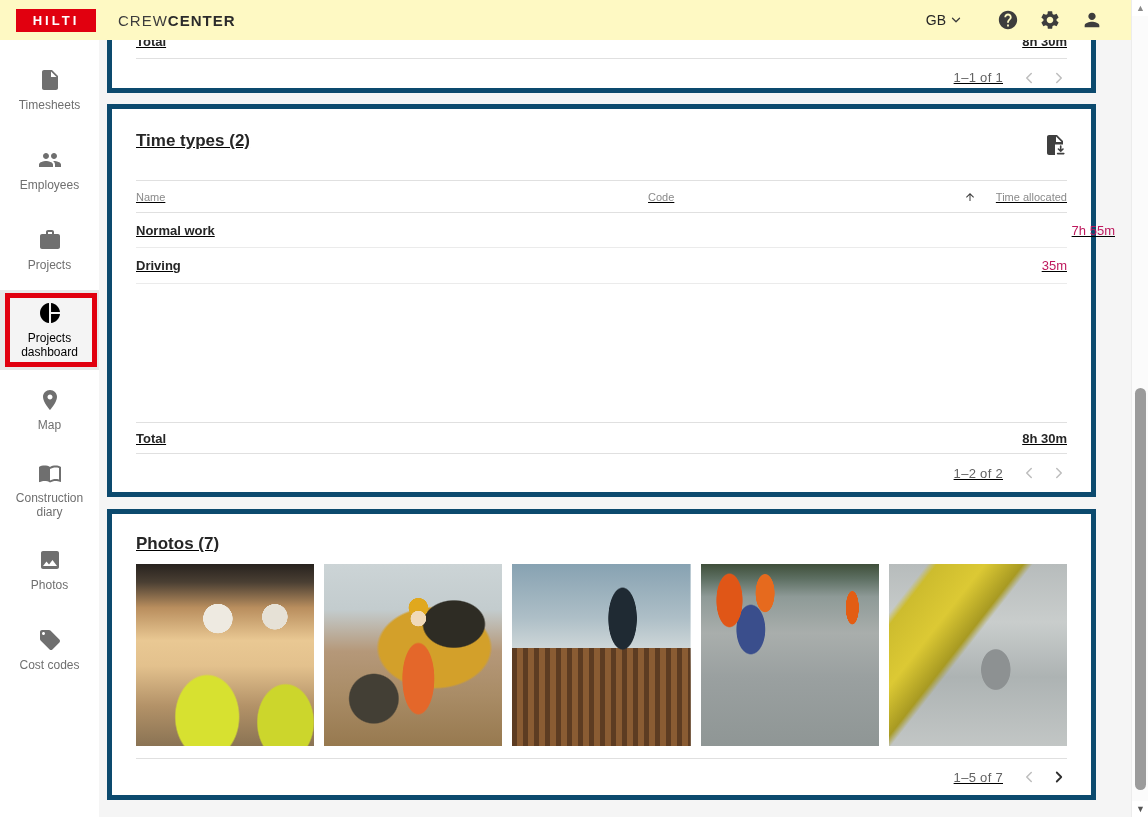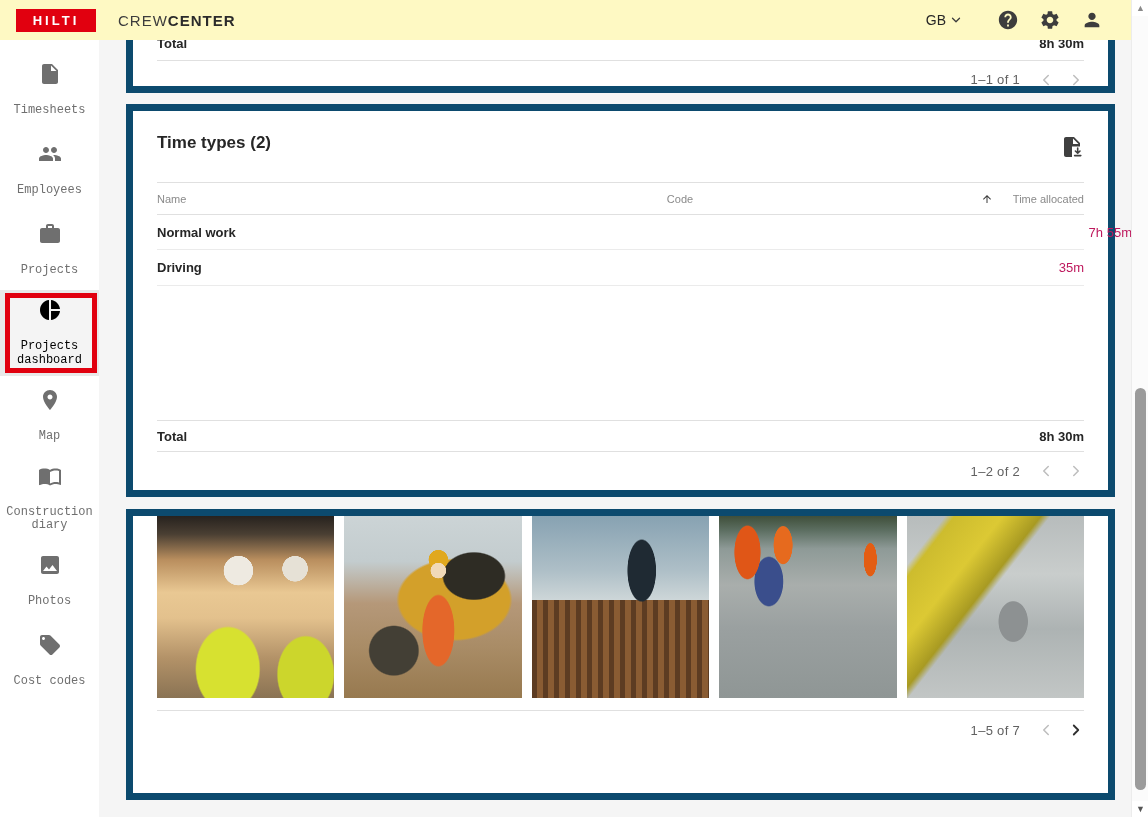--- a/index.html
+++ b/index.html
@@ -17,36 +17,36 @@
   .header-right { margin-left:auto; margin-right:28px; display:flex; align-items:center; gap:20px; }
   .locale { display:flex; align-items:center; gap:3px; font-size:14px; font-weight:normal;
     color:#262626; cursor:pointer; margin-right:14px; }
   .hicon { width:22px; height:22px; color:#3d3d3d; cursor:pointer; }
   .hicon svg { width:22px; height:22px; fill:currentColor; }
 
   
   .sidebar { position:absolute; left:0; top:40px; width:99px; height:777px;
     background:#ffffff; z-index:5; padding-top:10px; }
   .side-item { position:relative; min-height:80px; display:flex; flex-direction:column;
-    align-items:center; justify-content:center; gap:18px; cursor:pointer; padding:8px 2px;font-family:Liberation Mono, monospace; }
+    align-items:center; justify-content:center; gap:7px; cursor:pointer; padding:8px 2px; }
   .side-item .sicon { width:24px; height:24px; color:#6f6f6f; position:relative; z-index:2; }
   .side-item .sicon svg { width:24px; height:24px; fill:currentColor; }
   .side-label { font-size:12px; color:#6f6f6f; text-align:center; line-height:1.15;
     position:relative; z-index:2; }
   .side-item.active { background:#e9e9e9; }
   .side-item.active .sicon, .side-item.active .side-label { color:#000000;text-align:center; }
   .focus-ring { display:none; }
   .side-item.active .focus-ring { display:block; position:absolute; left:5px; right:2px;
     top:3px; bottom:3px; border:5px solid #e1000f; background:#f4f4f4; z-index:1; }
 
   
   .main { position:absolute; left:99px; top:0; width:1032px; height:817px;
     background:#f5f5f5; overflow:hidden; }
-  .card { position:absolute; left:27px; width:989px; background:#fff;
-    border:7px solid #0c4a6e; }
+  .card { position:absolute; left:8px; width:989px; background:#fff;
+    border:5px solid #0c4a6e;text-decoration:underline; }
   .card-prev  { top:20px;  height:73px; }
   .card-types { top:104px; height:393px; display:flex; flex-direction:column; }
   .card-photos{ top:509px; height:291px; display:flex; flex-direction:column; }
 
   .card-title-row { display:flex; align-items:flex-start; justify-content:space-between;
     padding:22px 24px 0 24px;gap:19px; }
   .card-title { font-size:17px; font-weight:bold; color:#262626; }
   .export-btn { width:24px; height:26px; cursor:pointer; margin-top:2px; }
   .rule { border-bottom:1px solid #e0e0e0; margin:0 24px; }
   .title-block { height:72px; display:flex; flex-direction:column; justify-content:space-between; }
@@ -199,20 +199,23 @@
         </span>
       <span class="pg-btn disabled">
           <svg viewBox="0 0 24 24">
             <path d="M9 6l6 6-6 6"></path>
           </svg>
         </span>
     </div>
   </div>
 
   <div class="card card-photos">
+    <div class="card-title-row" style="padding-top:20px; padding-bottom:10px;">
+      <span class="card-title">Photos (7)</span>
+    </div>
     <div class="photo-strip">
       <div class="photo photo-1" aria-label="Two workers in white hard hats and yellow hi-vis vests at a sunlit construction site"></div>
       <div class="photo photo-2" aria-label="Worker in orange overalls standing with arms crossed in front of a yellow excavator"></div>
       <div class="photo photo-3" aria-label="Close-up of rusty rebar grid with blurred worker silhouette against the sky"></div>
       <div class="photo photo-4" aria-label="Workers in orange vests levelling freshly poured concrete next to a traffic cone"></div>
       <div class="photo photo-5" aria-label="Yellow concrete pump chute pouring wet concrete"></div>
     </div>
     <div class="rule" style="margin-top:12px;"></div>
     <div class="pagination">
       <span class="range">1–5 of 7</span>

